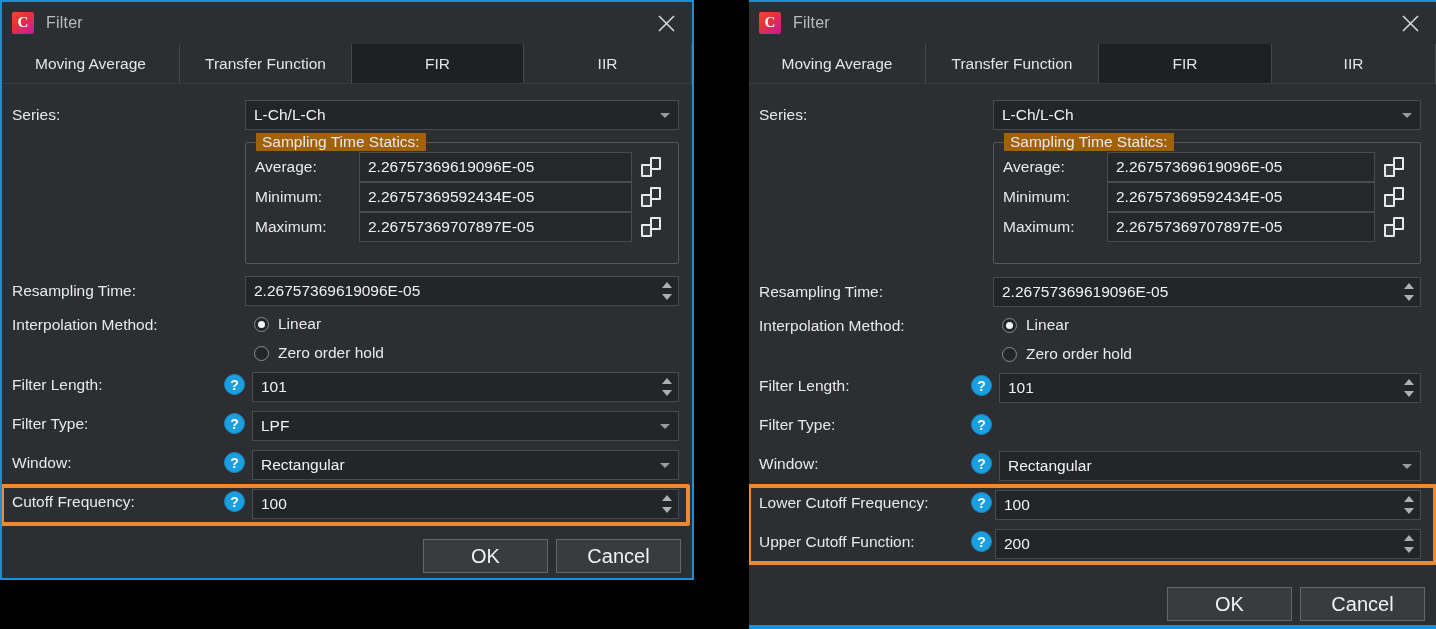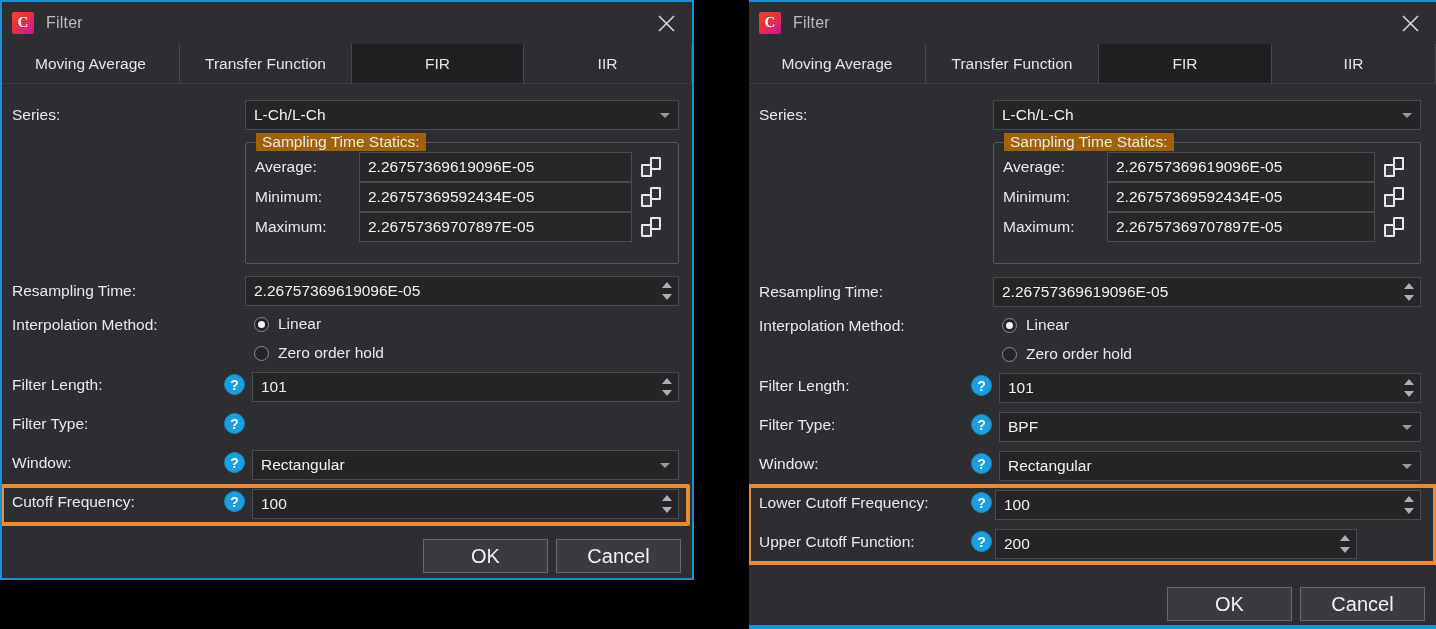--- a/index.html
+++ b/index.html
@@ -290,20 +290,24 @@
         <span class="spin">
             <i class="up"></i>
             <i class="down"></i>
           </span>
       </div>
 
       <div class="row" style="left:10px; top:331px;">
         <span class="lbl">Filter Type:</span>
       </div>
       <div class="help" style="position:absolute; left:222px; top:329px;">?</div>
+      <div class="field combo" style="position:absolute; left:250px; top:327px; width:427px;">
+        <span>LPF</span>
+        <i class="caret"></i>
+      </div>
 
       <div class="row" style="left:10px; top:370px;">
         <span class="lbl">Window:</span>
       </div>
       <div class="help" style="position:absolute; left:222px; top:368px;">?</div>
       <div class="field combo" style="position:absolute; left:250px; top:366px; width:427px;">
         <span>Rectangular</span>
         <i class="caret"></i>
       </div>
 
@@ -426,24 +430,20 @@
         <span class="spin">
             <i class="up"></i>
             <i class="down"></i>
           </span>
       </div>
 
       <div class="row" style="left:10px; top:332px;">
         <span class="lbl">Filter Type:</span>
       </div>
       <div class="help" style="position:absolute; left:222px; top:330px;">?</div>
-      <div class="field combo" style="position:absolute; left:250px; top:328px; width:422px;">
-        <span>BPF</span>
-        <i class="caret"></i>
-      </div>
 
       <div class="row" style="left:10px; top:371px;">
         <span class="lbl">Window:</span>
       </div>
       <div class="help" style="position:absolute; left:222px; top:369px;">?</div>
       <div class="field combo" style="position:absolute; left:250px; top:367px; width:422px;">
         <span>Rectangular</span>
         <i class="caret"></i>
       </div>
 
@@ -456,21 +456,21 @@
         <span class="spin">
             <i class="up"></i>
             <i class="down"></i>
           </span>
       </div>
 
       <div class="row" style="left:10px; top:449px;">
         <span class="lbl">Upper Cutoff Function:</span>
       </div>
       <div class="help" style="position:absolute; left:222px; top:447px;">?</div>
-      <div class="field" style="position:absolute; left:246px; top:445px; width:362px;">
+      <div class="field" style="position:absolute; left:246px; top:445px; width:426px;">
         <span>200</span>
         <span class="spin">
             <i class="up"></i>
             <i class="down"></i>
           </span>
       </div>
 
       <div class="hl" style="left:-2px; top:400px; width:690px; height:81px;"></div>
 
       <div class="btn" style="position:absolute; left:418px; top:503px; width:125px; height:34px;">OK</div>

